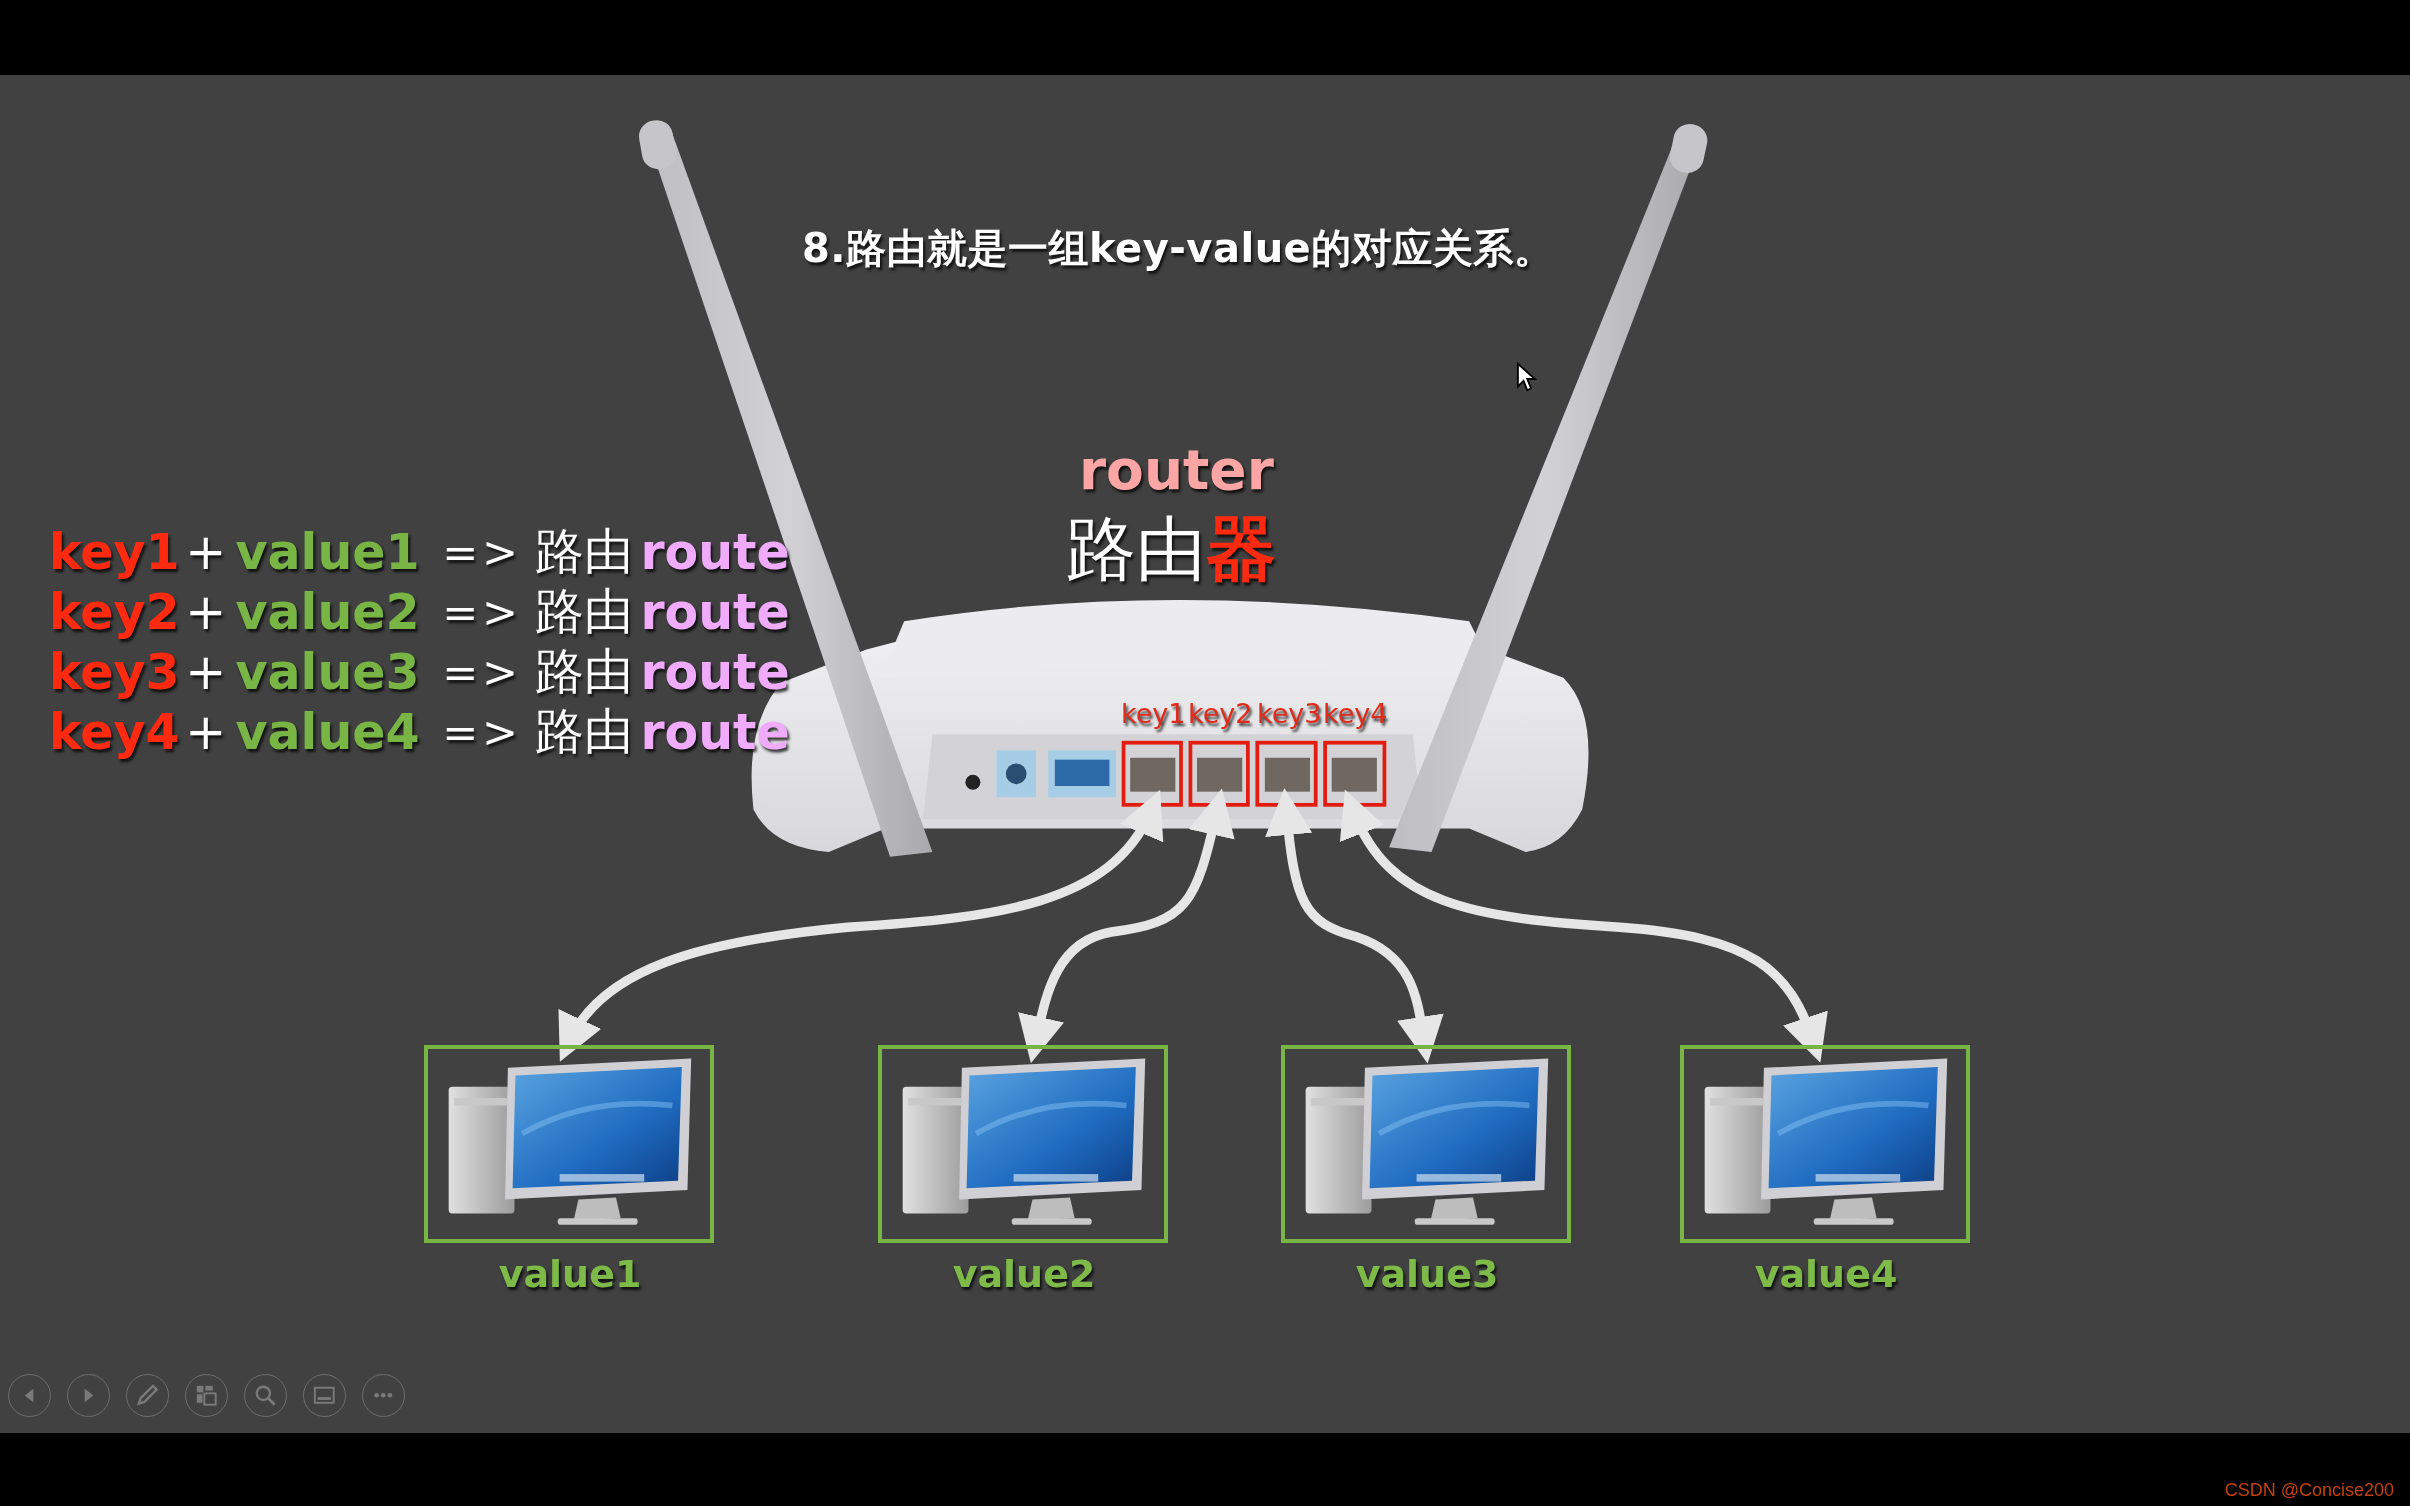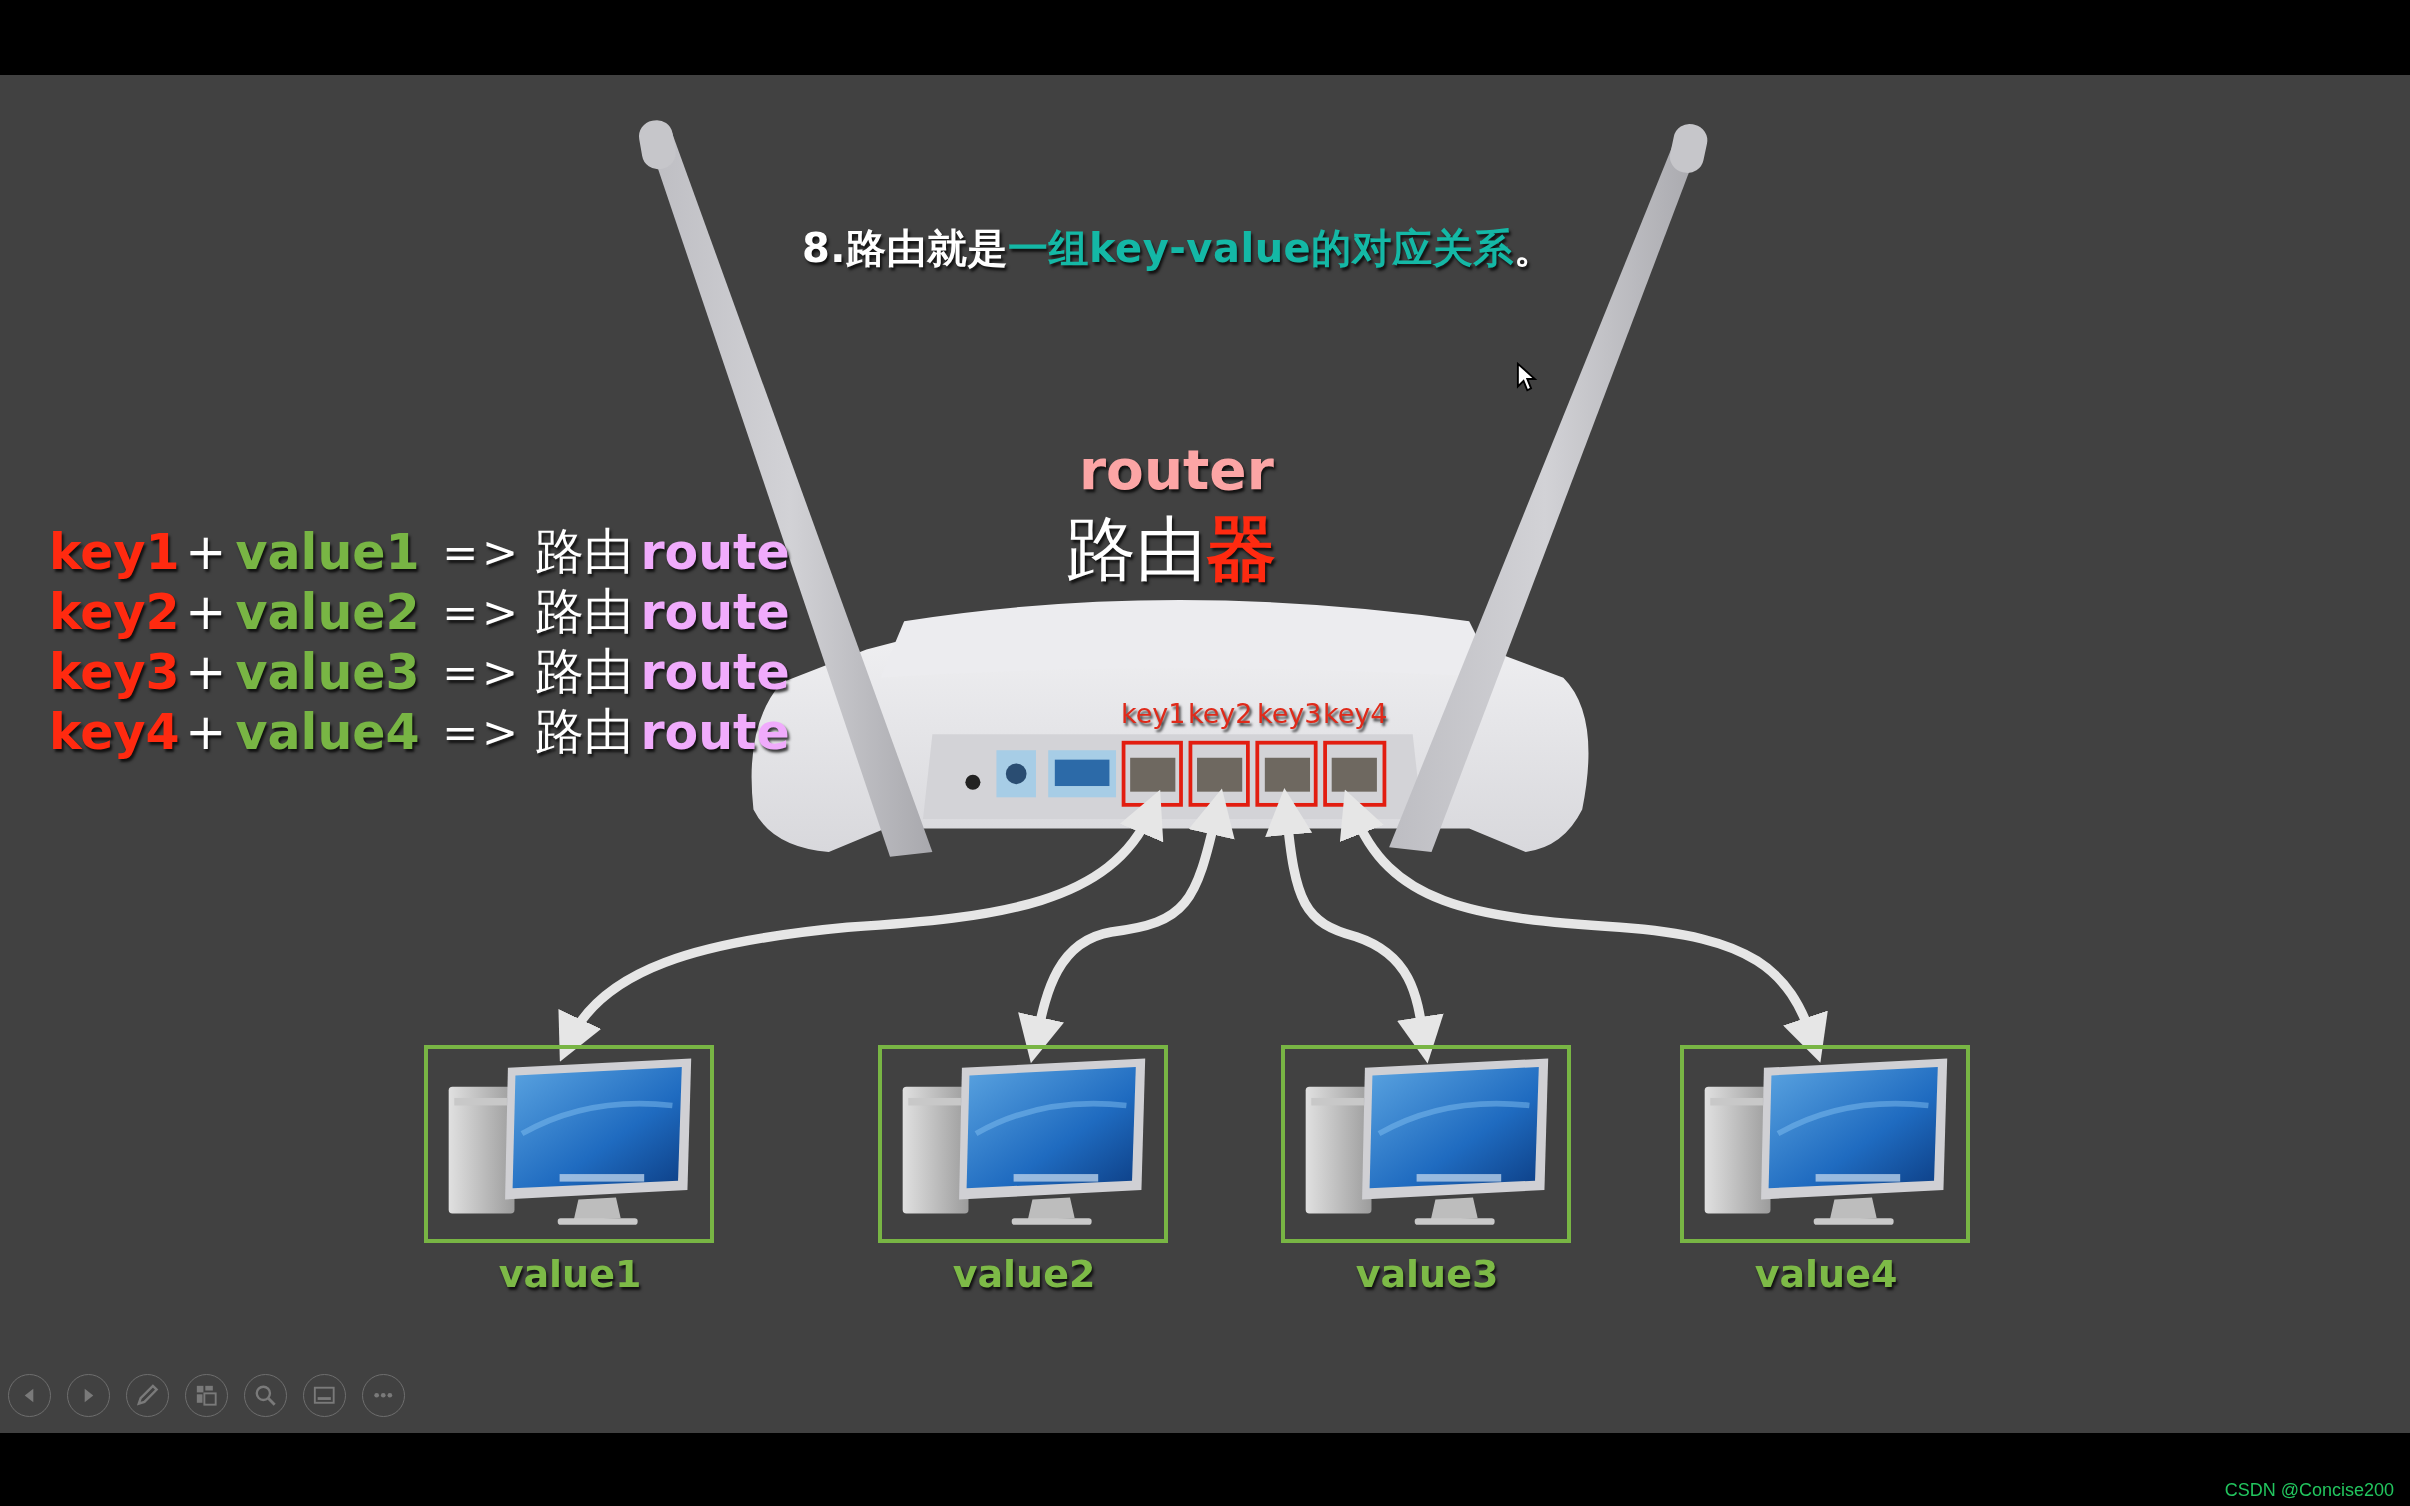--- a/index.html
+++ b/index.html
@@ -7,29 +7,29 @@
     width: 2411px; height: 1507px; overflow: hidden; position: relative;
     background: #000; font-family: "DejaVu Sans", "Liberation Sans", sans-serif;
   }
   .top-bar { position: absolute; left: 0; top: 0; width: 2411px; height: 75px; background: #000; }
   .slide {
     position: absolute; left: 0; top: 75px; width: 2411px; height: 1358px;
     background: #414141; overflow: hidden;
   }
   .bottom-bar { position: absolute; left: 0; top: 1433px; width: 2411px; height: 73px; background: #000; }
   .watermark {
-    position: absolute; right: 17px; top: 1480px; color: #22c55e;
+    position: absolute; right: 17px; top: 1480px; color: #c2410c;
     font-family: "Liberation Sans", sans-serif; font-size: 18px;
   }
 
   .shadow { text-shadow: 1.9px 2.8px 2.8px rgba(0,0,0,0.75); }
 
   
   .headline { position: absolute; left: 802px; font-size: 40px; font-weight: bold; color: #fff; letter-spacing: 0.5px; white-space: nowrap; }
-  .headline .hl { color: #14b8a6; }
+  .headline .hl { color: #ffffff; }
   .headline.l1 { top: 146px; }
   .headline.l2 { top: 228px; }
 
   
   .router-en { position: absolute; left: 1079px; top: 363px; font-size: 55px; font-weight: bold; color: #fca5a5; white-space: nowrap; }
   .router-cn { position: absolute; left: 1066px; top: 428px; font-size: 70px; color: #fff; white-space: nowrap; }
   .router-cn .hl { color: #ff2a10; font-weight: bold; }
 
   
   .map-list { position: absolute; left: 49px; top: 447px; }

